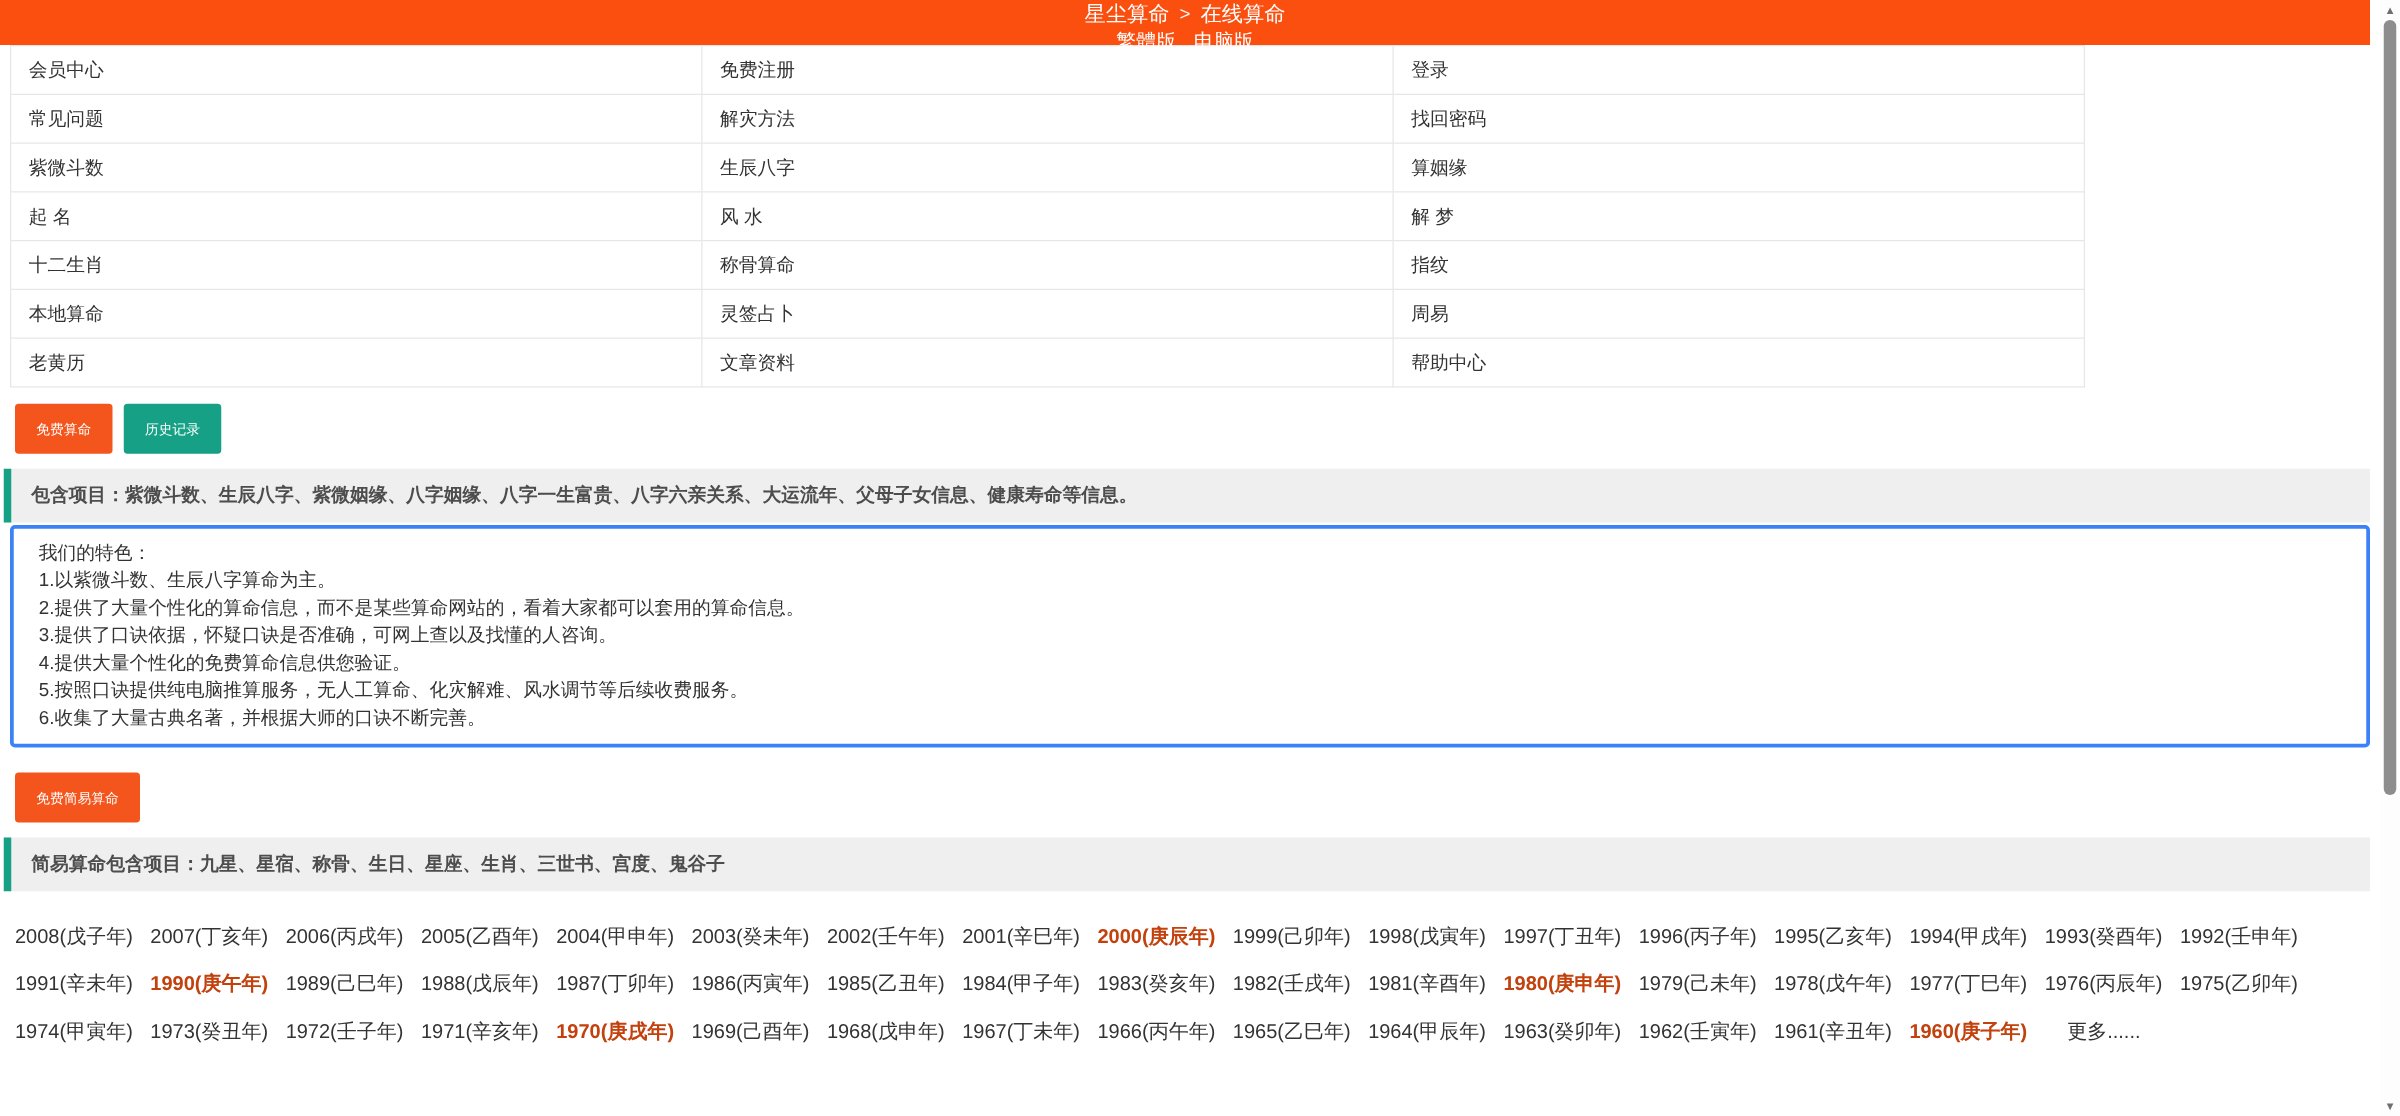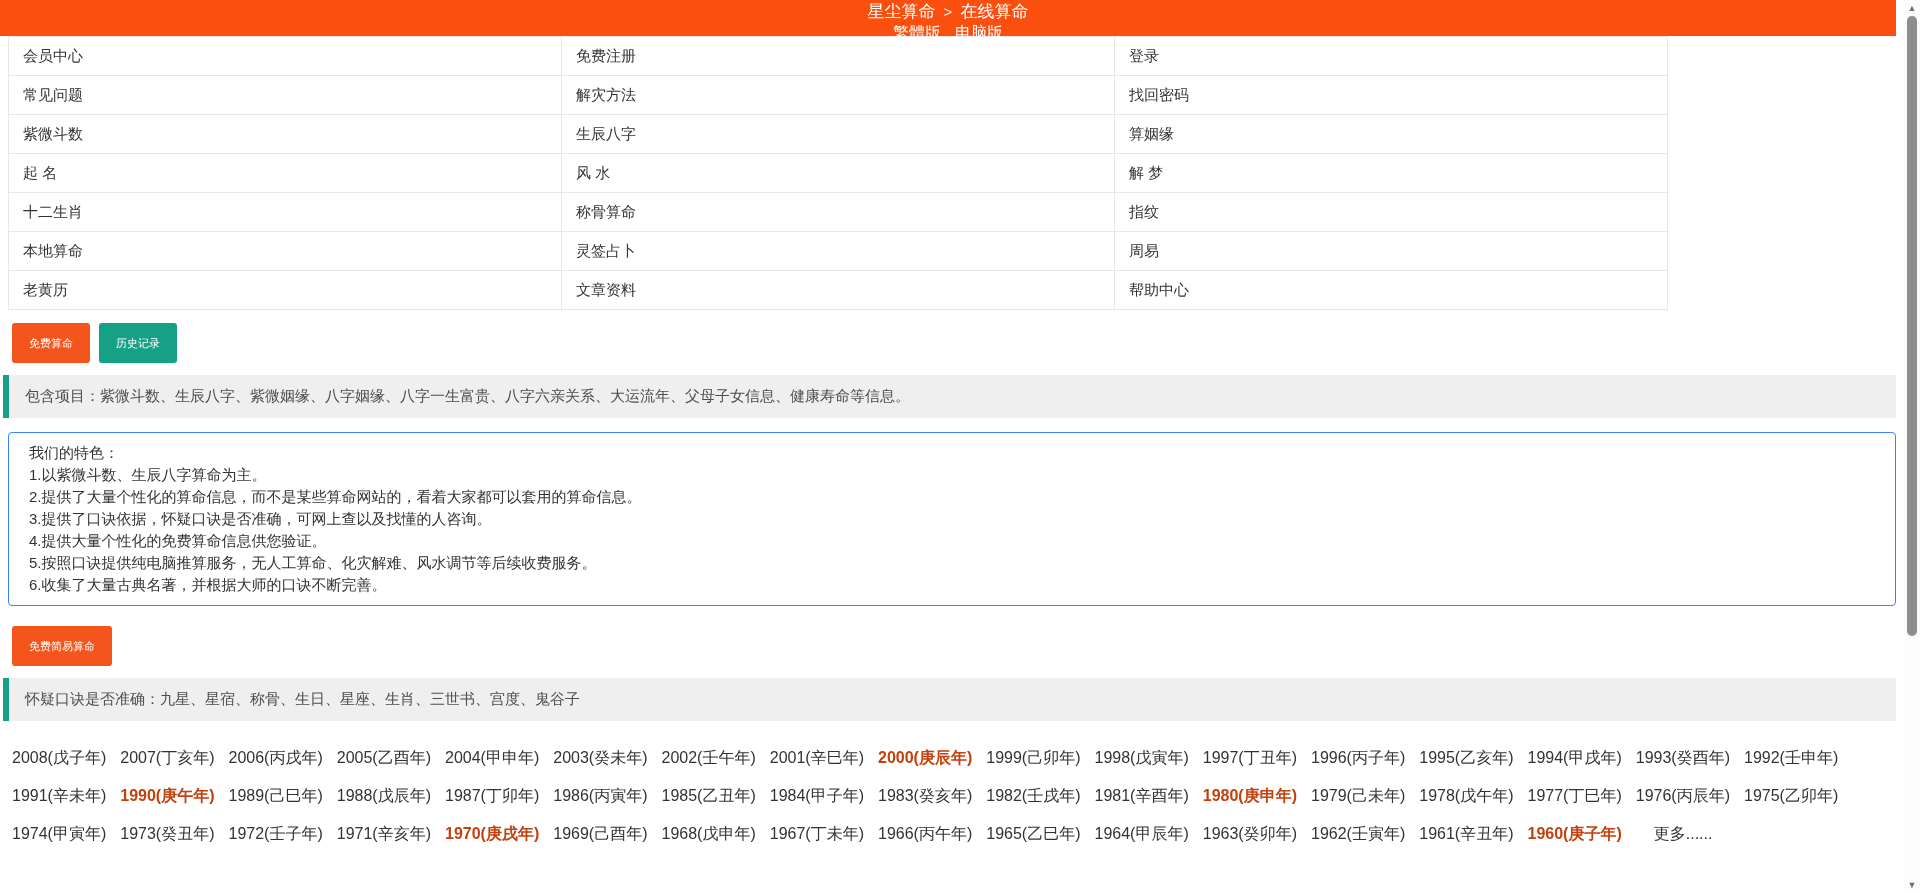--- a/index.html
+++ b/index.html
@@ -24,24 +24,24 @@
 
   
   .btn-row { margin:13px 0 0 12px; display:flex; gap:9px; }
   .btn { border:none; color:#fff; font-size:11px; height:40px; padding:0 17px;
     border-radius:3px; cursor:pointer; font-family:inherit; }
   .btn.orange { background:var(--button-orange,#f4551c); }
   .btn.teal   { background:var(--teal,#16a085); }
 
   
   .info-bar { margin:12px 0 0 3px; width:1893px; background:var(--bar-bg,#efefef);
-    border-left:6px solid var(--teal,#16a085); padding:12px 16px; font-size:15px; color:#4d4d4d; }
+    border-left:6px solid var(--teal,#16a085); padding:12px 16px; font-size:15px; color:#4d4d4d;font-weight:bold; }
 
   
-  .features-box { margin:14px 0 0 8px; width:1888px; border:1px solid #3b82f6; border-radius:4px;
+  .features-box { margin:2px 0 0 8px; width:1888px; border:3px solid #3b82f6; border-radius:4px;
     padding:9px 20px; font-size:15px; line-height:22px; color:var(--text,#333); }
 
   .btn-row.single { margin-top:20px; }
 
   
   .years { margin:18px 0 0 12px; }
   .year-row { line-height:38px; white-space:nowrap; }
   .year-link { font-size:16px; color:var(--text,#333); text-decoration:none; cursor:pointer;
     margin-right:14px; }
   .year-link.bold { font-weight:bold; color:#c2410c; }
@@ -130,21 +130,21 @@
       <div>4.提供大量个性化的免费算命信息供您验证。</div>
       <div>5.按照口诀提供纯电脑推算服务，无人工算命、化灾解难、风水调节等后续收费服务。</div>
       <div>6.收集了大量古典名著，并根据大师的口诀不断完善。</div>
     </div>
 
   <div class="btn-row single">
     <button class="btn orange">免费简易算命</button>
   </div>
 
   <div class="info-bar">
-    <span>怀疑口诀是否准确：九星、星宿、称骨、生日、星座、生肖、三世书、宫度、鬼谷子</span>
+    <span>简易算命包含项目：九星、星宿、称骨、生日、星座、生肖、三世书、宫度、鬼谷子</span>
   </div>
 
   <div class="years" id="yearsArea">
       <div class="year-row"><a class="year-link">2008(戊子年)</a><a class="year-link">2007(丁亥年)</a><a class="year-link">2006(丙戌年)</a><a class="year-link">2005(乙酉年)</a><a class="year-link">2004(甲申年)</a><a class="year-link">2003(癸未年)</a><a class="year-link">2002(壬午年)</a><a class="year-link">2001(辛巳年)</a><a class="year-link bold">2000(庚辰年)</a><a class="year-link">1999(己卯年)</a><a class="year-link">1998(戊寅年)</a><a class="year-link">1997(丁丑年)</a><a class="year-link">1996(丙子年)</a><a class="year-link">1995(乙亥年)</a><a class="year-link">1994(甲戌年)</a><a class="year-link">1993(癸酉年)</a><a class="year-link">1992(壬申年)</a></div>
       <div class="year-row"><a class="year-link">1991(辛未年)</a><a class="year-link bold">1990(庚午年)</a><a class="year-link">1989(己巳年)</a><a class="year-link">1988(戊辰年)</a><a class="year-link">1987(丁卯年)</a><a class="year-link">1986(丙寅年)</a><a class="year-link">1985(乙丑年)</a><a class="year-link">1984(甲子年)</a><a class="year-link">1983(癸亥年)</a><a class="year-link">1982(壬戌年)</a><a class="year-link">1981(辛酉年)</a><a class="year-link bold">1980(庚申年)</a><a class="year-link">1979(己未年)</a><a class="year-link">1978(戊午年)</a><a class="year-link">1977(丁巳年)</a><a class="year-link">1976(丙辰年)</a><a class="year-link">1975(乙卯年)</a></div>
       <div class="year-row"><a class="year-link">1974(甲寅年)</a><a class="year-link">1973(癸丑年)</a><a class="year-link">1972(壬子年)</a><a class="year-link">1971(辛亥年)</a><a class="year-link bold">1970(庚戌年)</a><a class="year-link">1969(己酉年)</a><a class="year-link">1968(戊申年)</a><a class="year-link">1967(丁未年)</a><a class="year-link">1966(丙午年)</a><a class="year-link">1965(乙巳年)</a><a class="year-link">1964(甲辰年)</a><a class="year-link">1963(癸卯年)</a><a class="year-link">1962(壬寅年)</a><a class="year-link">1961(辛丑年)</a><a class="year-link bold">1960(庚子年)</a><a class="year-link more">更多......</a></div>
     </div>
 
 </div>
 

